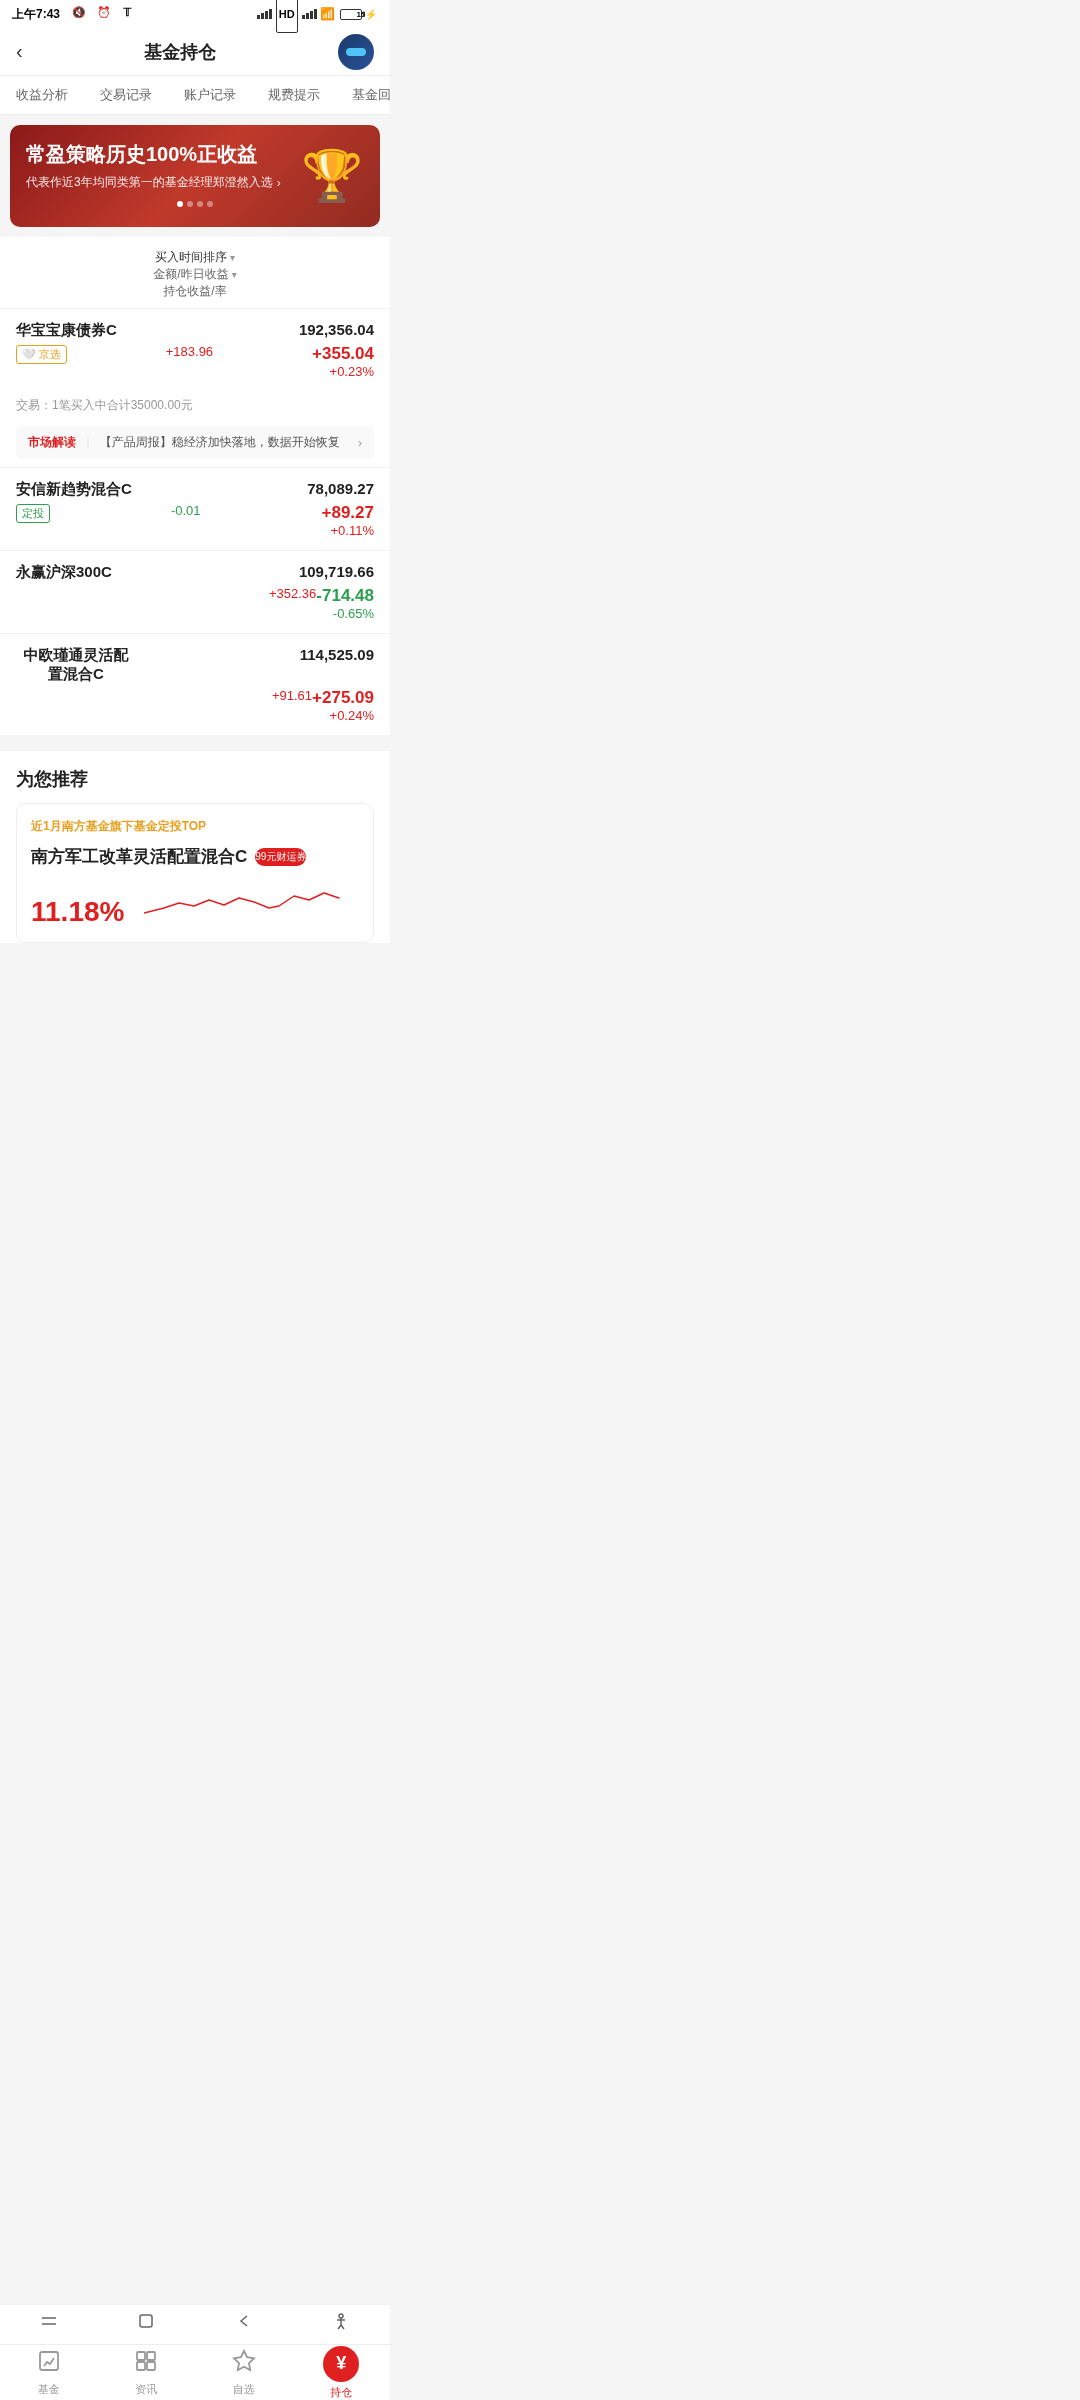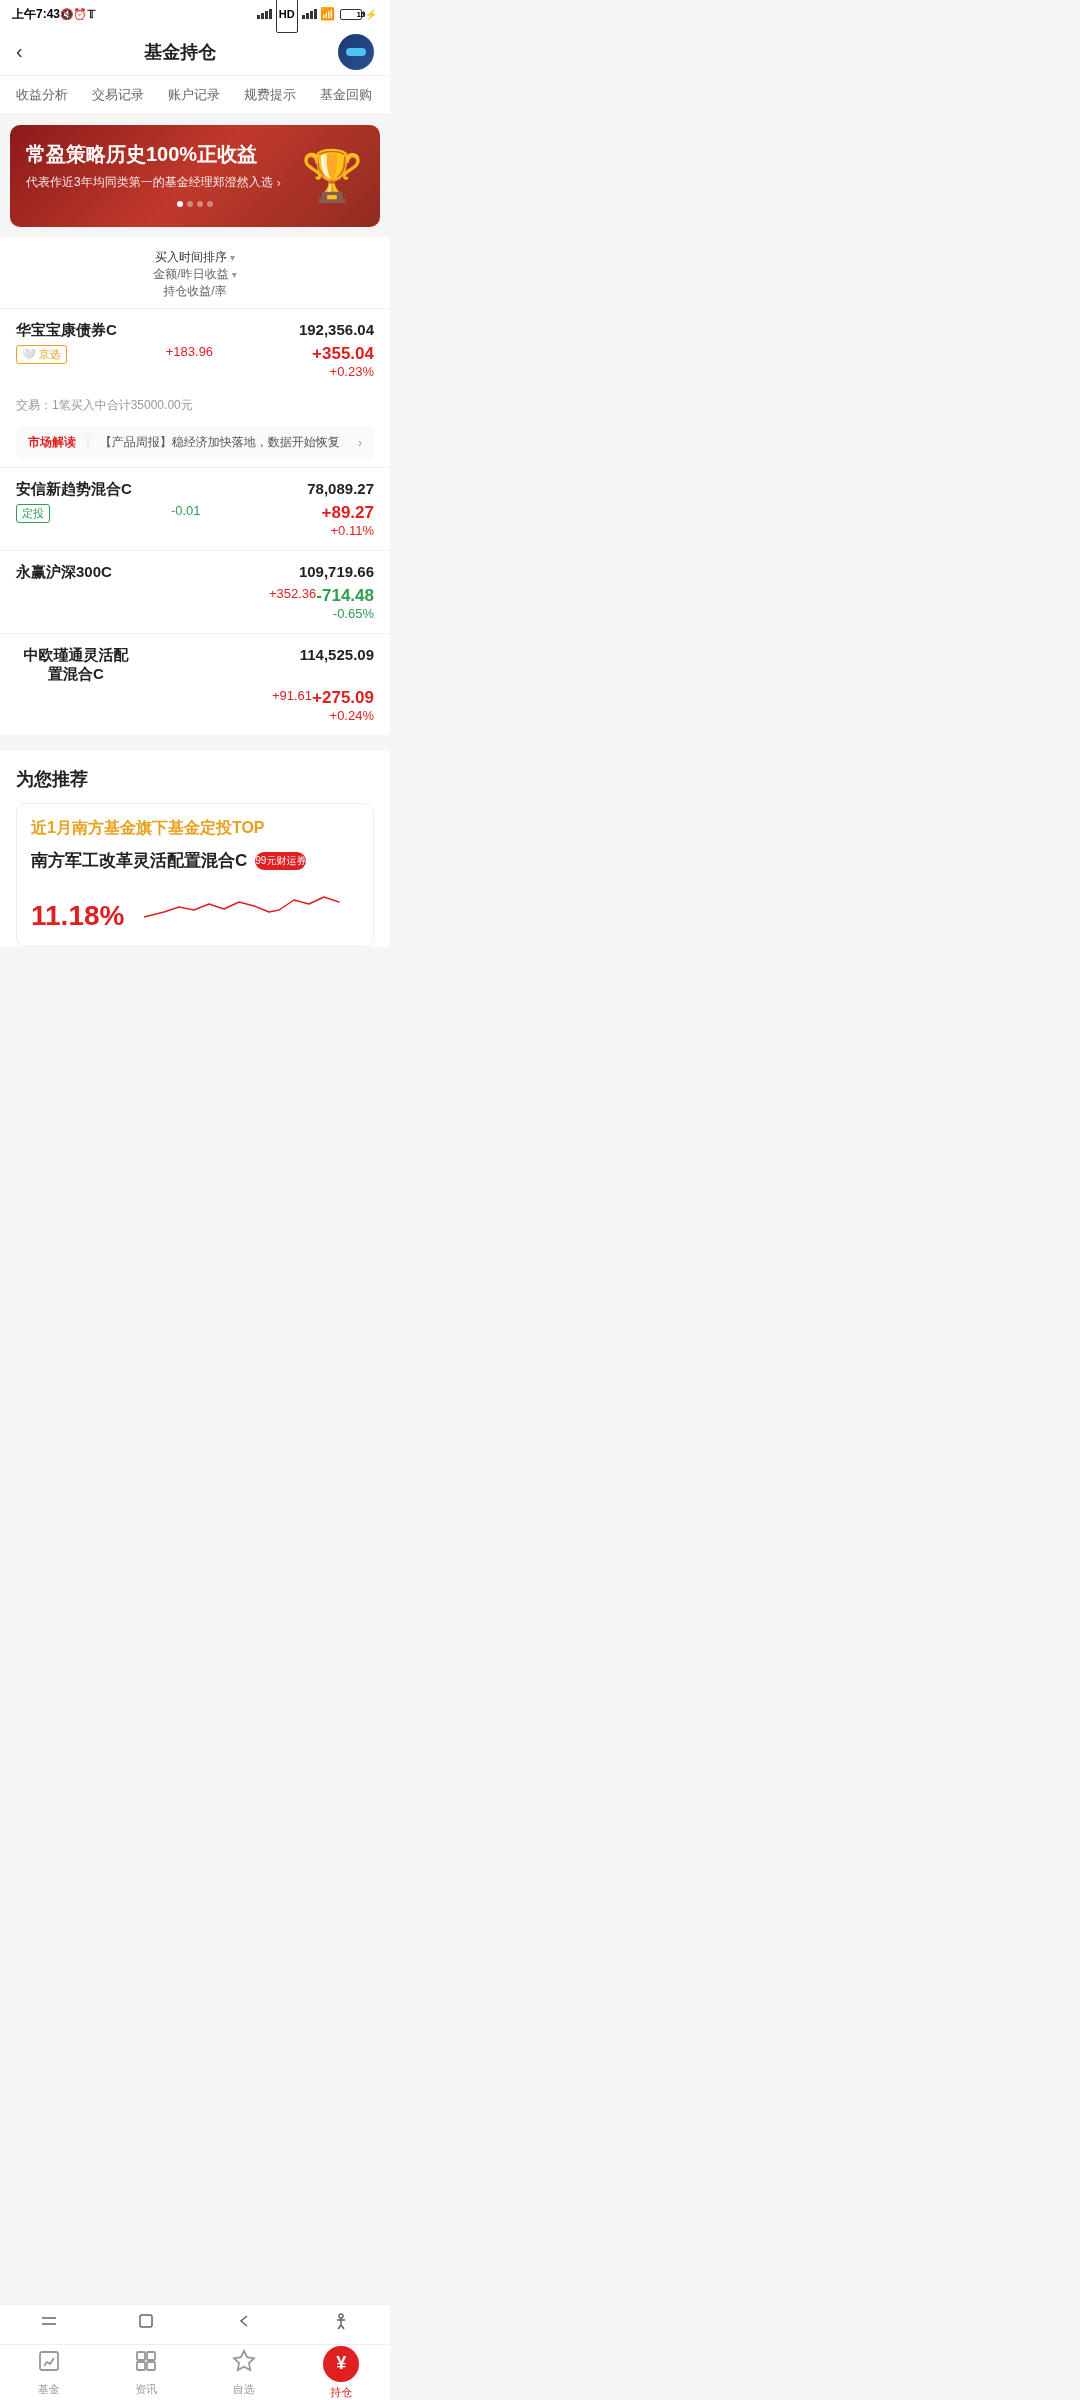--- a/index.html
+++ b/index.html
@@ -17,21 +17,21 @@
     .status-bar {
       background: #fff;
       height: 28px;
       display: flex;
       align-items: center;
       justify-content: space-between;
       padding: 0 12px;
       font-size: 12px;
       font-weight: 600;
     }
-    .status-left { display: flex; align-items: center; gap: 0; }
+    .status-left { display: flex; align-items: flex-start; gap: 12px; }
     .status-right { display: flex; align-items: center; gap: 4px; }
     .signal-bars { display: flex; align-items: flex-end; gap: 1px; }
     .signal-bars span {
       background: #333;
       width: 3px;
       display: inline-block;
     }
     .battery {
       border: 1.5px solid #333;
       border-radius: 2px;
@@ -106,20 +106,21 @@
     }
 
     
     .tabs-bar {
       background: #fff;
       display: flex;
       overflow-x: auto;
       padding: 0 4px;
       border-bottom: 1px solid #eee;
       scrollbar-width: none;
+      gap: 8px;
     }
     .tabs-bar::-webkit-scrollbar { display: none; }
     .tab-item {
       flex-shrink: 0;
       padding: 10px 12px;
       font-size: 13px;
       color: #666;
       cursor: pointer;
       white-space: nowrap;
     }
@@ -317,21 +318,21 @@
       color: #222;
       margin-bottom: 12px;
     }
     .recommend-card {
       border: 1px solid #eee;
       border-radius: 10px;
       padding: 14px;
       margin-bottom: 12px;
     }
     .recommend-card-header {
-      font-size: 16px;
+      font-size: 12px;
       color: #e8a020;
       font-weight: 600;
       margin-bottom: 10px;
     }
     .recommend-fund-name {
       font-size: 17px;
       font-weight: 700;
       color: #222;
       display: flex;
       align-items: center;

